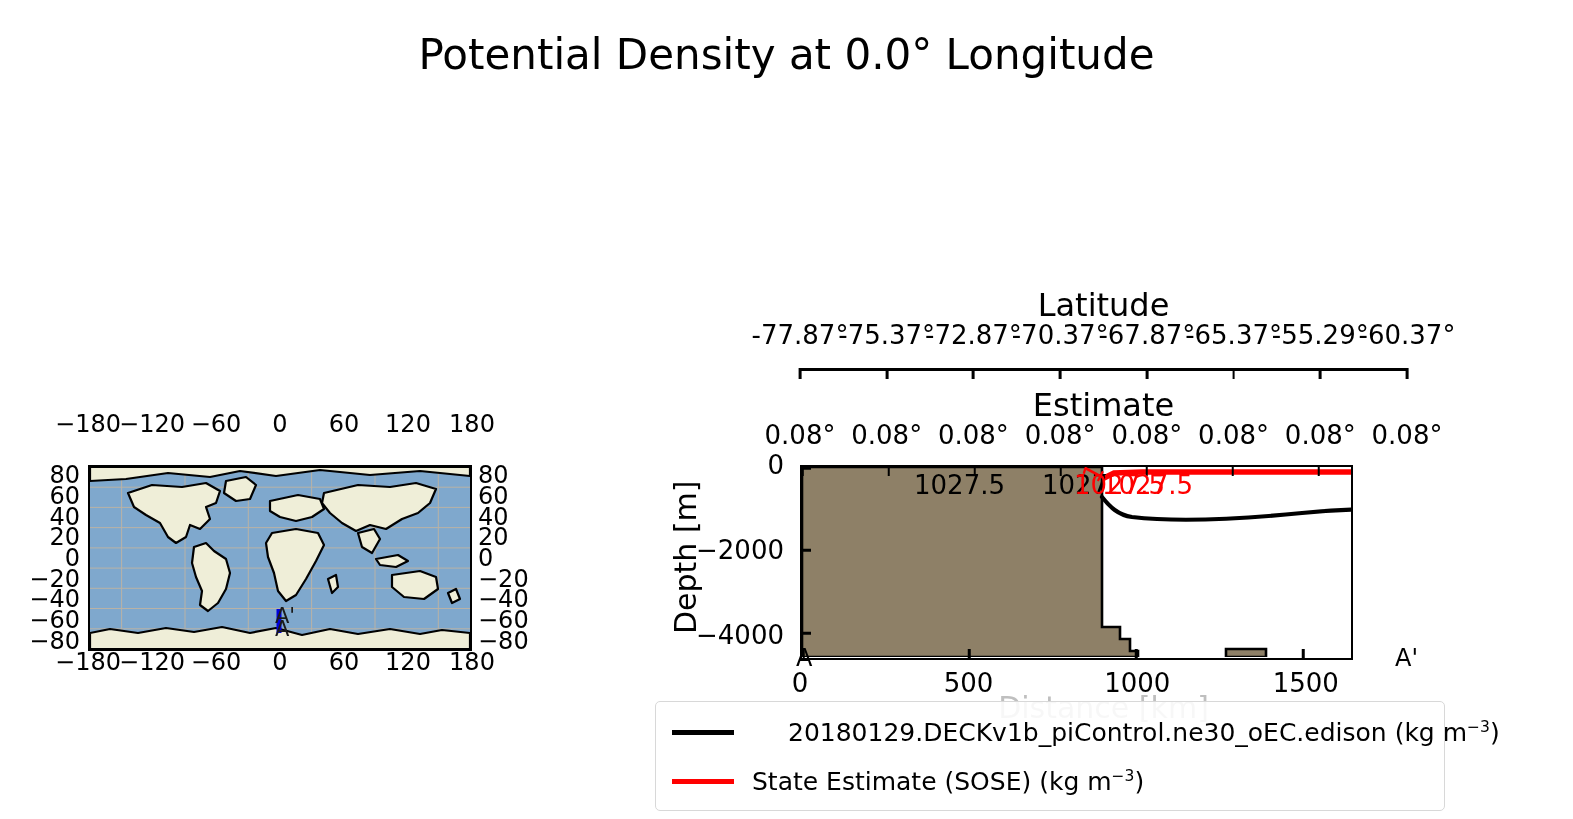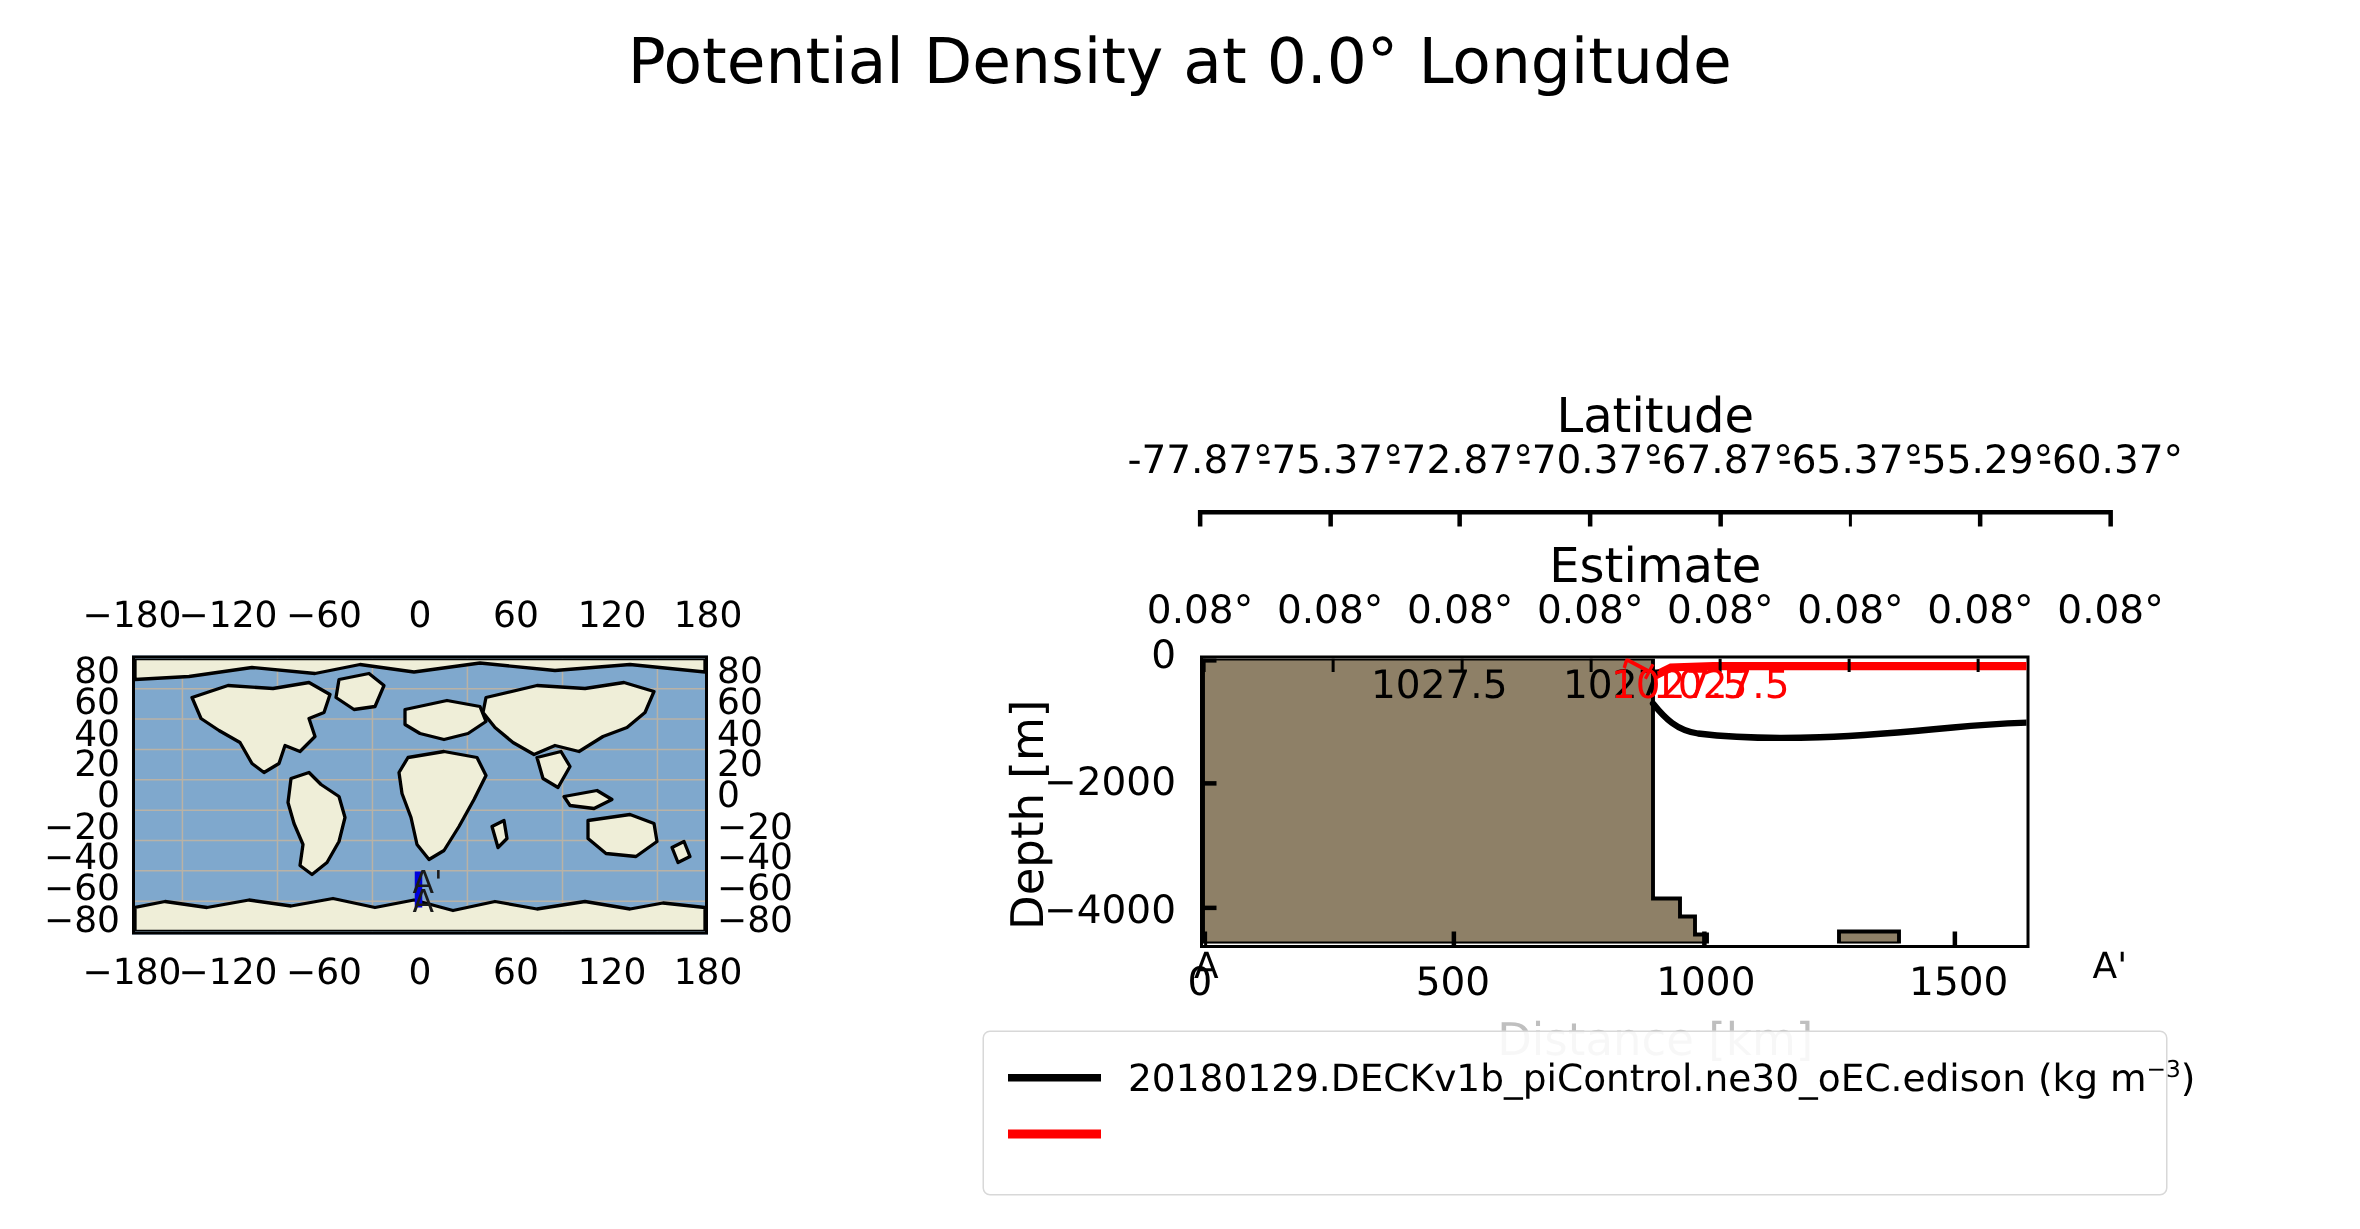--- a/index.html
+++ b/index.html
@@ -2,21 +2,21 @@
 <html><head>
 <meta charset="utf-8">
 <title>Potential Density Transect</title>
 <style>
   html,body{margin:0;padding:0;background:#ffffff;}
   body{
     width:1573px;height:819px;position:relative;overflow:hidden;
     font-family:"DejaVu Sans","Liberation Sans",sans-serif;
     color:#000000;
   }
-  .abs{position:absolute;}
+  .abs{position:absolute;margin-top:14px;}
 
   
   #figure-title{
     left:0;top:14px;width:1573px;text-align:center;
     font-size:42px;line-height:1.28;font-weight:400;color:#000;
     letter-spacing:0px;
   }
   #figure-title .ln{display:block;}
 
   
@@ -294,20 +294,21 @@
       <span class="ticklabel" style="left: 505.833px; top: 0px;">1500</span>
     </div>
 
   <span class="endpoint" style="left:796px;top:630px;">A</span>
   <span class="endpoint" style="left:1395px;top:630px;">A'</span>
 
   <div id="distance-axis-label" style="left:800px;top:676px;width:607px;">Distance [km]</div>
 </div>
 
 <div class="abs" id="legend-box">
-  <div class="legend-row" style="left:16px;top:16px;">
+  <div class="legend-row" style="left:16px;top:16px;gap:36px;">
     <span class="legend-swatch model"></span>
     <span class="legend-text"><span>20180129.DECKv1b_piControl.ne30_oEC.edison (kg m</span><sup>−3</sup><span>)</span></span>
   </div>
   <div class="legend-row" style="left:16px;top:65px;">
     <span class="legend-swatch sose"></span>
+    <span class="legend-text"><span>State Estimate (SOSE) (kg m</span><sup>−3</sup><span>)</span></span>
   </div>
 </div>
 
 </body></html>

